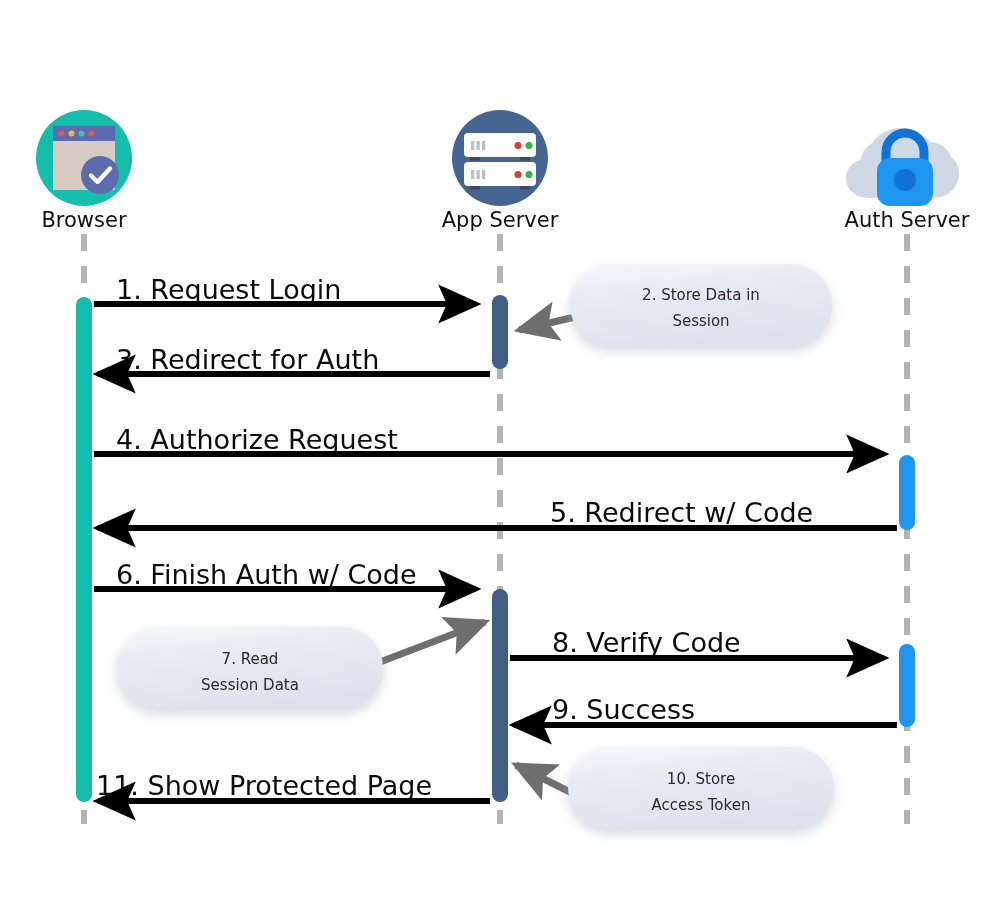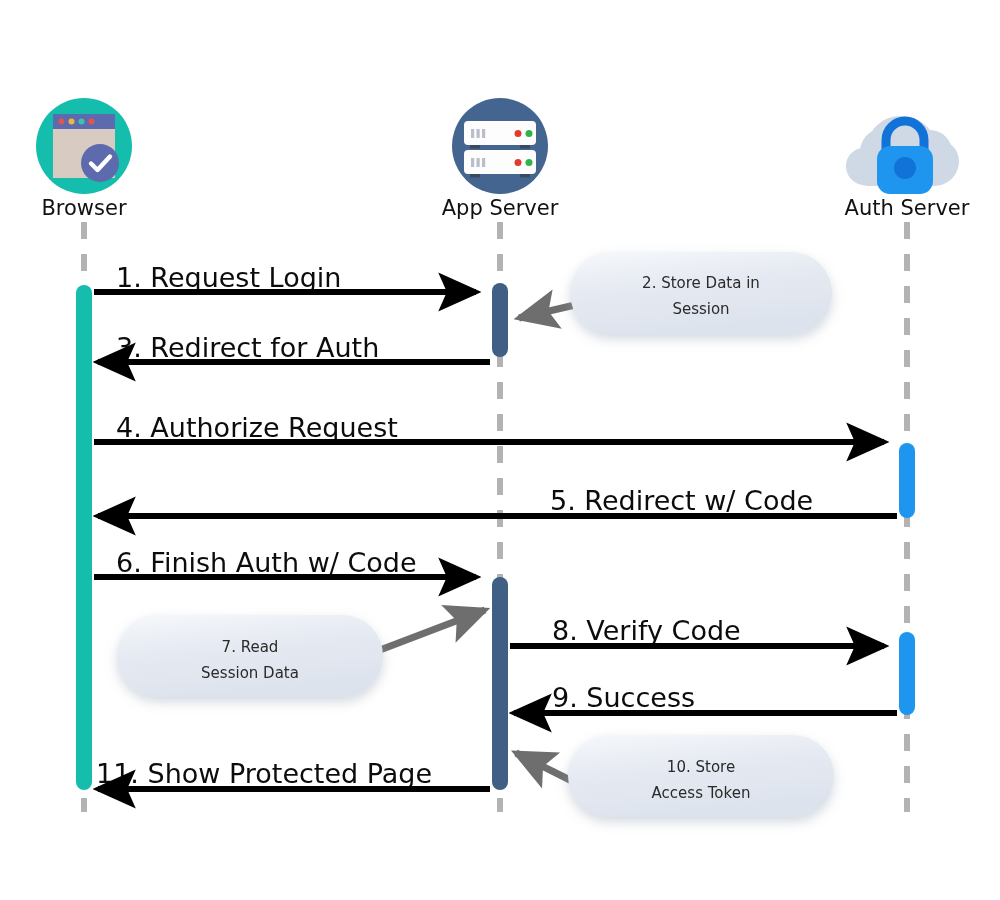--- a/index.html
+++ b/index.html
@@ -1,21 +1,21 @@
 <!DOCTYPE html>
 <html><head>
 <meta charset="utf-8">
 <style>
   html,body{margin:0;padding:0;}
   body{
     width:1000px;height:900px;background:#ffffff;
     font-family:"DejaVu Sans","Liberation Sans",sans-serif;
     overflow:hidden;position:relative;
   }
-  #stage{position:absolute;left:0;top:0;width:1000px;height:840px;}
+  #stage{position:absolute;left:0;top:12px;width:1000px;height:840px;}
   svg#diagram{position:absolute;left:0;top:0;width:1000px;height:900px;display:block;}
 
   .actor-label{
     font-family:"DejaVu Sans","Liberation Sans",sans-serif;
     font-size:21px;fill:#111111;text-anchor:middle;
   }
   .msg-label{
     font-family:"DejaVu Sans","Liberation Sans",sans-serif;
     font-size:27px;fill:#0c0c0c;
   }

